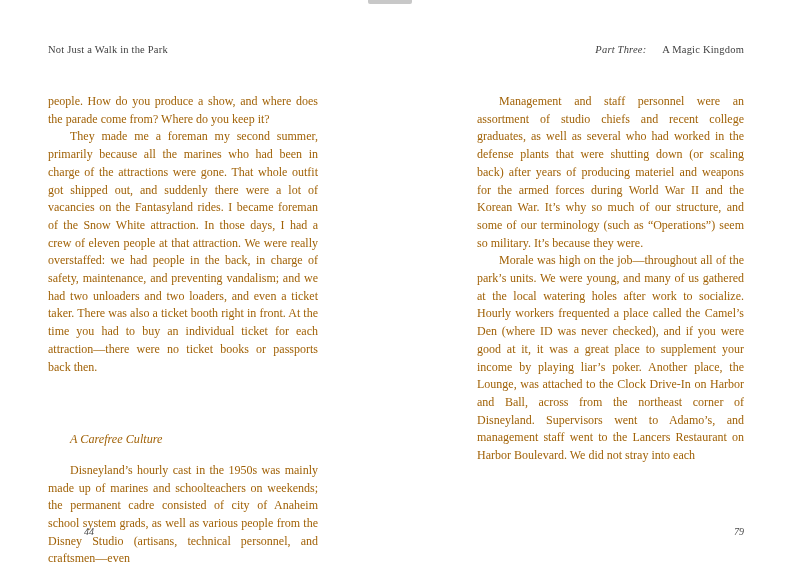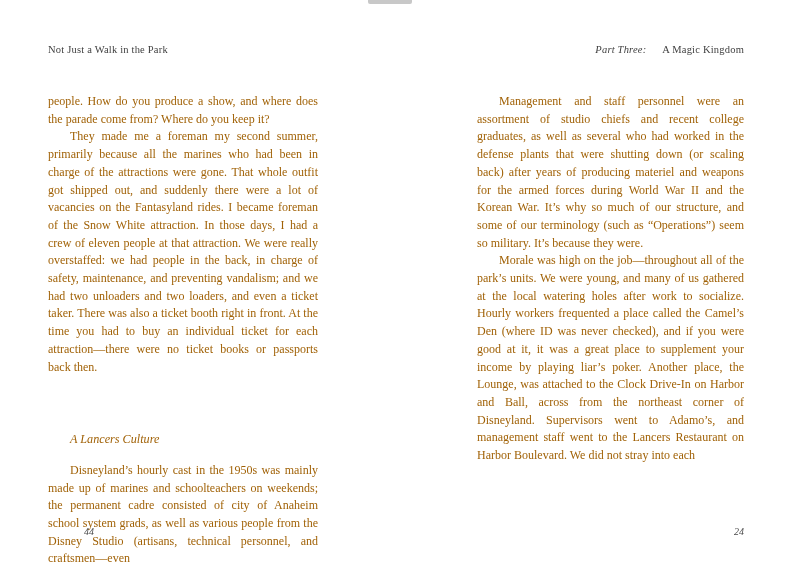--- a/index.html
+++ b/index.html
@@ -79,31 +79,31 @@
 
 <div class="canvas">
 
   <div class="top-handle"></div>
 
   <div class="running-header left">Not Just a Walk in the Park</div>
 
   <div class="body-col left">
     <p>people. How do you produce a show, and where does the parade come from? Where do you keep it?</p>
     <p class="indent">They made me a foreman my second summer, primarily because all the marines who had been in charge of the attractions were gone. That whole outfit got shipped out, and suddenly there were a lot of vacancies on the Fantasyland rides. I became foreman of the Snow White attraction. In those days, I had a crew of eleven people at that attraction. We were really overstaffed: we had people in the back, in charge of safety, maintenance, and preventing vandalism; and we had two unloaders and two loaders, and even a ticket taker. There was also a ticket booth right in front. At the time you had to buy an individual ticket for each attraction—there were no ticket books or passports back then.</p>
-    <p class="section-heading">A Lancers Culture</p>
+    <p class="section-heading">A Carefree Culture</p>
     <p class="indent">Disneyland’s hourly cast in the 1950s was mainly made up of marines and schoolteachers on weekends; the permanent cadre consisted of city of Anaheim school system grads, as well as various people from the Disney Studio (artisans, technical personnel, and craftsmen—even</p>
   </div>
 
   <div class="page-number left">44</div>
 
   <div class="running-header right">
     <span class="ital">Part Three:</span>
     <span class="reg">A Magic Kingdom</span>
   </div>
 
   <div class="body-col right">
     <p class="indent">Management and staff personnel were an assortment of studio chiefs and recent college graduates, as well as several who had worked in the defense plants that were shutting down (or scaling back) after years of producing materiel and weapons for the armed forces during World War II and the Korean War. It’s why so much of our structure, and some of our terminology (such as “Operations”) seem so military. It’s because they were.</p>
     <p class="indent">Morale was high on the job—throughout all of the park’s units. We were young, and many of us gathered at the local watering holes after work to socialize. Hourly workers frequented a place called the Camel’s Den (where ID was never checked), and if you were good at it, it was a great place to supplement your income by playing liar’s poker. Another place, the Lounge, was attached to the Clock Drive-In on Harbor and Ball, across from the northeast corner of Disneyland. Supervisors went to Adamo’s, and management staff went to the Lancers Restaurant on Harbor Boulevard. We did not stray into each</p>
   </div>
 
-  <div class="page-number right">24</div>
+  <div class="page-number right">79</div>
 
 </div>
 
 </body></html>

